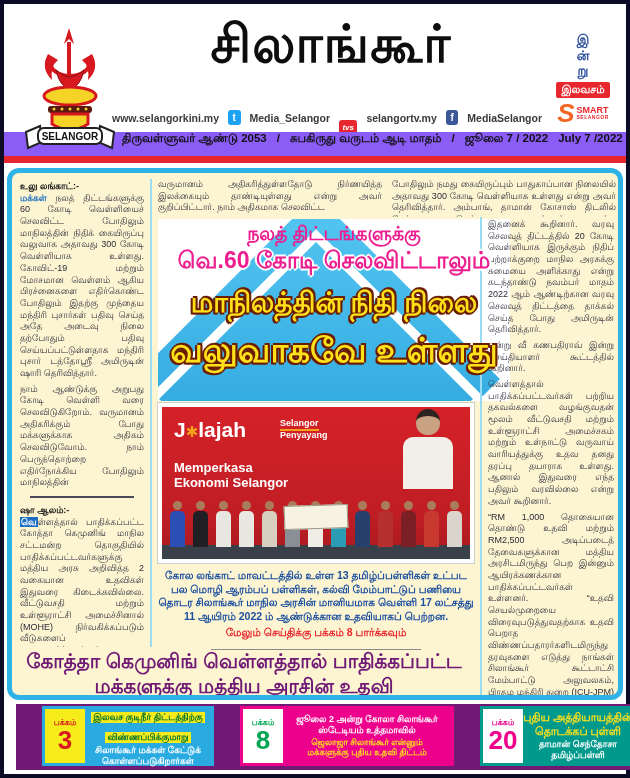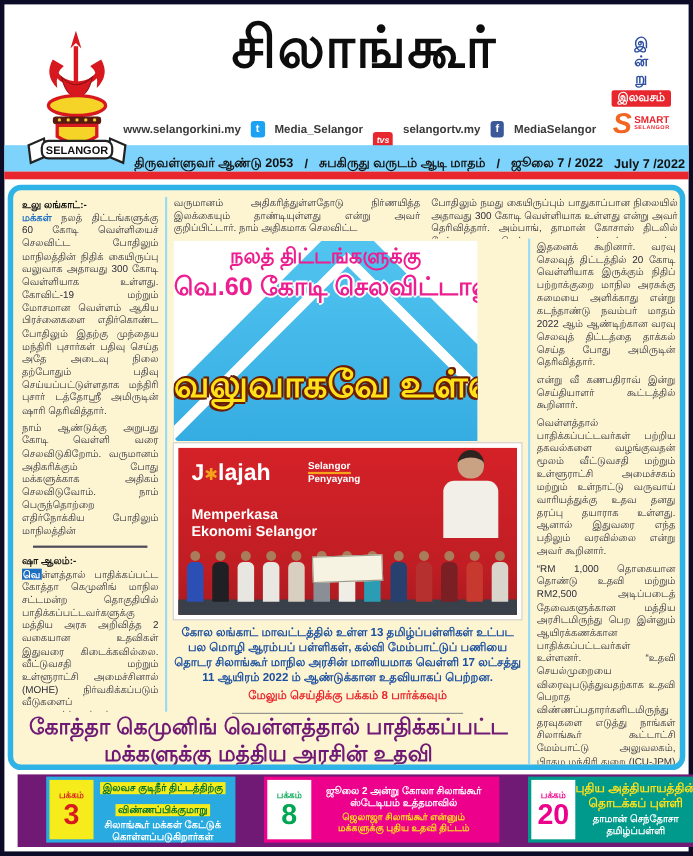--- a/index.html
+++ b/index.html
@@ -22,43 +22,43 @@
   .free-badge{margin:3px auto 2px;background:#e8262d;color:#fff;font-size:10.5px;font-weight:bold;
     padding:1px 5px;border-radius:2px;display:inline-block;}
   .smart{display:flex;align-items:center;justify-content:center;gap:2px;}
   .smart .s{font-size:26px;font-weight:bold;color:#f26522;font-style:italic;line-height:1;}
   .smart .txt{text-align:left;line-height:1;}
   .smart .l1{font-size:9px;font-weight:bold;color:#e8262d;}
   .smart .l2{font-size:5px;font-weight:bold;color:#e8262d;letter-spacing:.5px;}
 
   .crest{position:absolute;left:16px;top:20px;width:100px;height:140px;z-index:6;}
 
-  .date-bar{position:absolute;left:0;top:128px;width:622px;height:24px;background:#7dd3fc;
-    display:flex;align-items:flex-end;gap:10px;padding-left:118px;font-size:11.5px;font-weight:bold;color:#111;}
+  .date-bar{position:absolute;left:0;top:128px;width:622px;height:24px;background:#8b5cf6;
+    display:flex;align-items:flex-start;gap:10px;padding-left:118px;font-size:11.5px;font-weight:bold;color:#111;}
   .date-bar .sep{font-weight:bold;}
   .red-stripe{position:absolute;left:0;top:152px;width:622px;height:7px;background:#e8262d;}
 
   
   .panel{position:absolute;left:3px;top:164px;width:616px;height:532px;border:5px solid #2fb3e6;
     border-radius:12px;background:#fdf5d2;overflow:hidden;}
   .smalltext{font-size:9px;line-height:1.3;color:#2b2b3a;text-align:justify;}
   .col-left{position:absolute;left:6px;top:6px;width:134px;height:468px;overflow:hidden;
     border-right:2px solid #9adcf3;padding:2px 6px 0 2px;}
   .col-right{position:absolute;left:468px;top:44px;width:136px;height:478px;overflow:hidden;
     border-left:2px solid #9adcf3;padding:2px 2px 0 6px;}
   .story-head{font-weight:bold;color:#111;}
   .lead-blue{color:#1d6fc4;font-weight:bold;}
   .dropcap{background:#1d6fc4;color:#fff;font-weight:bold;padding:0 1px;}
   .col-divider{border:none;border-top:2px solid #4a4a5a;margin:7px 10px;}
 
   .center{position:absolute;left:146px;top:6px;width:316px;}
   .intro-row{display:flex;gap:10px;width:458px;height:38px;overflow:hidden;}
   .intro-row .smalltext{flex:1;}
 
-  .graphic{position:relative;width:276px;height:182px;background:#fff;overflow:hidden;margin-top:2px;}
+  .graphic{position:relative;width:352px;height:182px;background:#fff;overflow:hidden;margin-top:2px;}
   .diamond{position:absolute;left:28px;top:30px;width:260px;height:260px;
     transform:rotate(45deg);background:linear-gradient(135deg,#55c7f2,#1d98d5);}
   .diamond-inner{position:absolute;left:38px;top:60px;width:240px;height:240px;
     transform:rotate(45deg);border:9px solid #ffffff;background:transparent;}
   .hline{position:absolute;left:0;width:100%;text-align:center;font-weight:bold;white-space:nowrap;z-index:3;}
   .hl1{top:4px;font-size:19px;color:#ed1e8f;}
   .hl2{top:28px;font-size:23px;color:#ed1e8f;
     text-shadow:-2px 0 #fff,2px 0 #fff,0 -2px #fff,0 2px #fff,-1px -1px #fff,1px 1px #fff;}
   .hl3{top:68px;font-size:28px;color:#ffe11a;
     text-shadow:-2px 0 #6b1d00,2px 0 #6b1d00,0 -2px #6b1d00,0 2px #6b1d00,-2px 2px #6b1d00,2px -2px #6b1d00;}
@@ -194,20 +194,21 @@
         <div class="intro-row">
           <div class="smalltext">வருமானம் அதிகரித்துள்ளதோடு நிர்ணயித்த இலக்கையும் தாண்டியுள்ளது என்று அவர் குறிப்பிட்டார். நாம் அதிகமாக செலவிட்ட</div>
           <div class="smalltext">போதிலும் நமது கையிருப்பும் பாதுகாப்பான நிலையில் அதாவது 300 கோடி வெள்ளியாக உள்ளது என்று அவர் தெரிவித்தார். அம்பாங், தாமான் கோசாஸ் திடலில் நேற்று நடைபெற்ற உலு லங்காட் மாவட்ட நிலையிலான ஜெலாஜா சிலாங்கூர் பென்யாயாங் திட்டத்தை தொடக்கி வைத்து உரையாற்றுகையில் அவர் இதனைக் கூறினார்.</div>
         </div>
 
         <div class="graphic">
           <div class="diamond"></div>
           <div class="diamond-inner"></div>
           <div class="hline hl1">நலத் திட்டங்களுக்கு</div>
           <div class="hline hl2">வெ.60 கோடி செலவிட்டாலும்</div>
+          <div class="hline hl3">மாநிலத்தின் நிதி நிலை</div>
           <div class="hline hl4">வலுவாகவே உள்ளது</div>
         </div>
 
         <div class="photo">
           <div class="jelajah">
             <span>J</span><span class="star">✱</span><span>lajah</span>
           </div>
           <div class="jelajah-sub">
             <span class="u">Selangor</span><br>
             <span>Penyayang</span>

